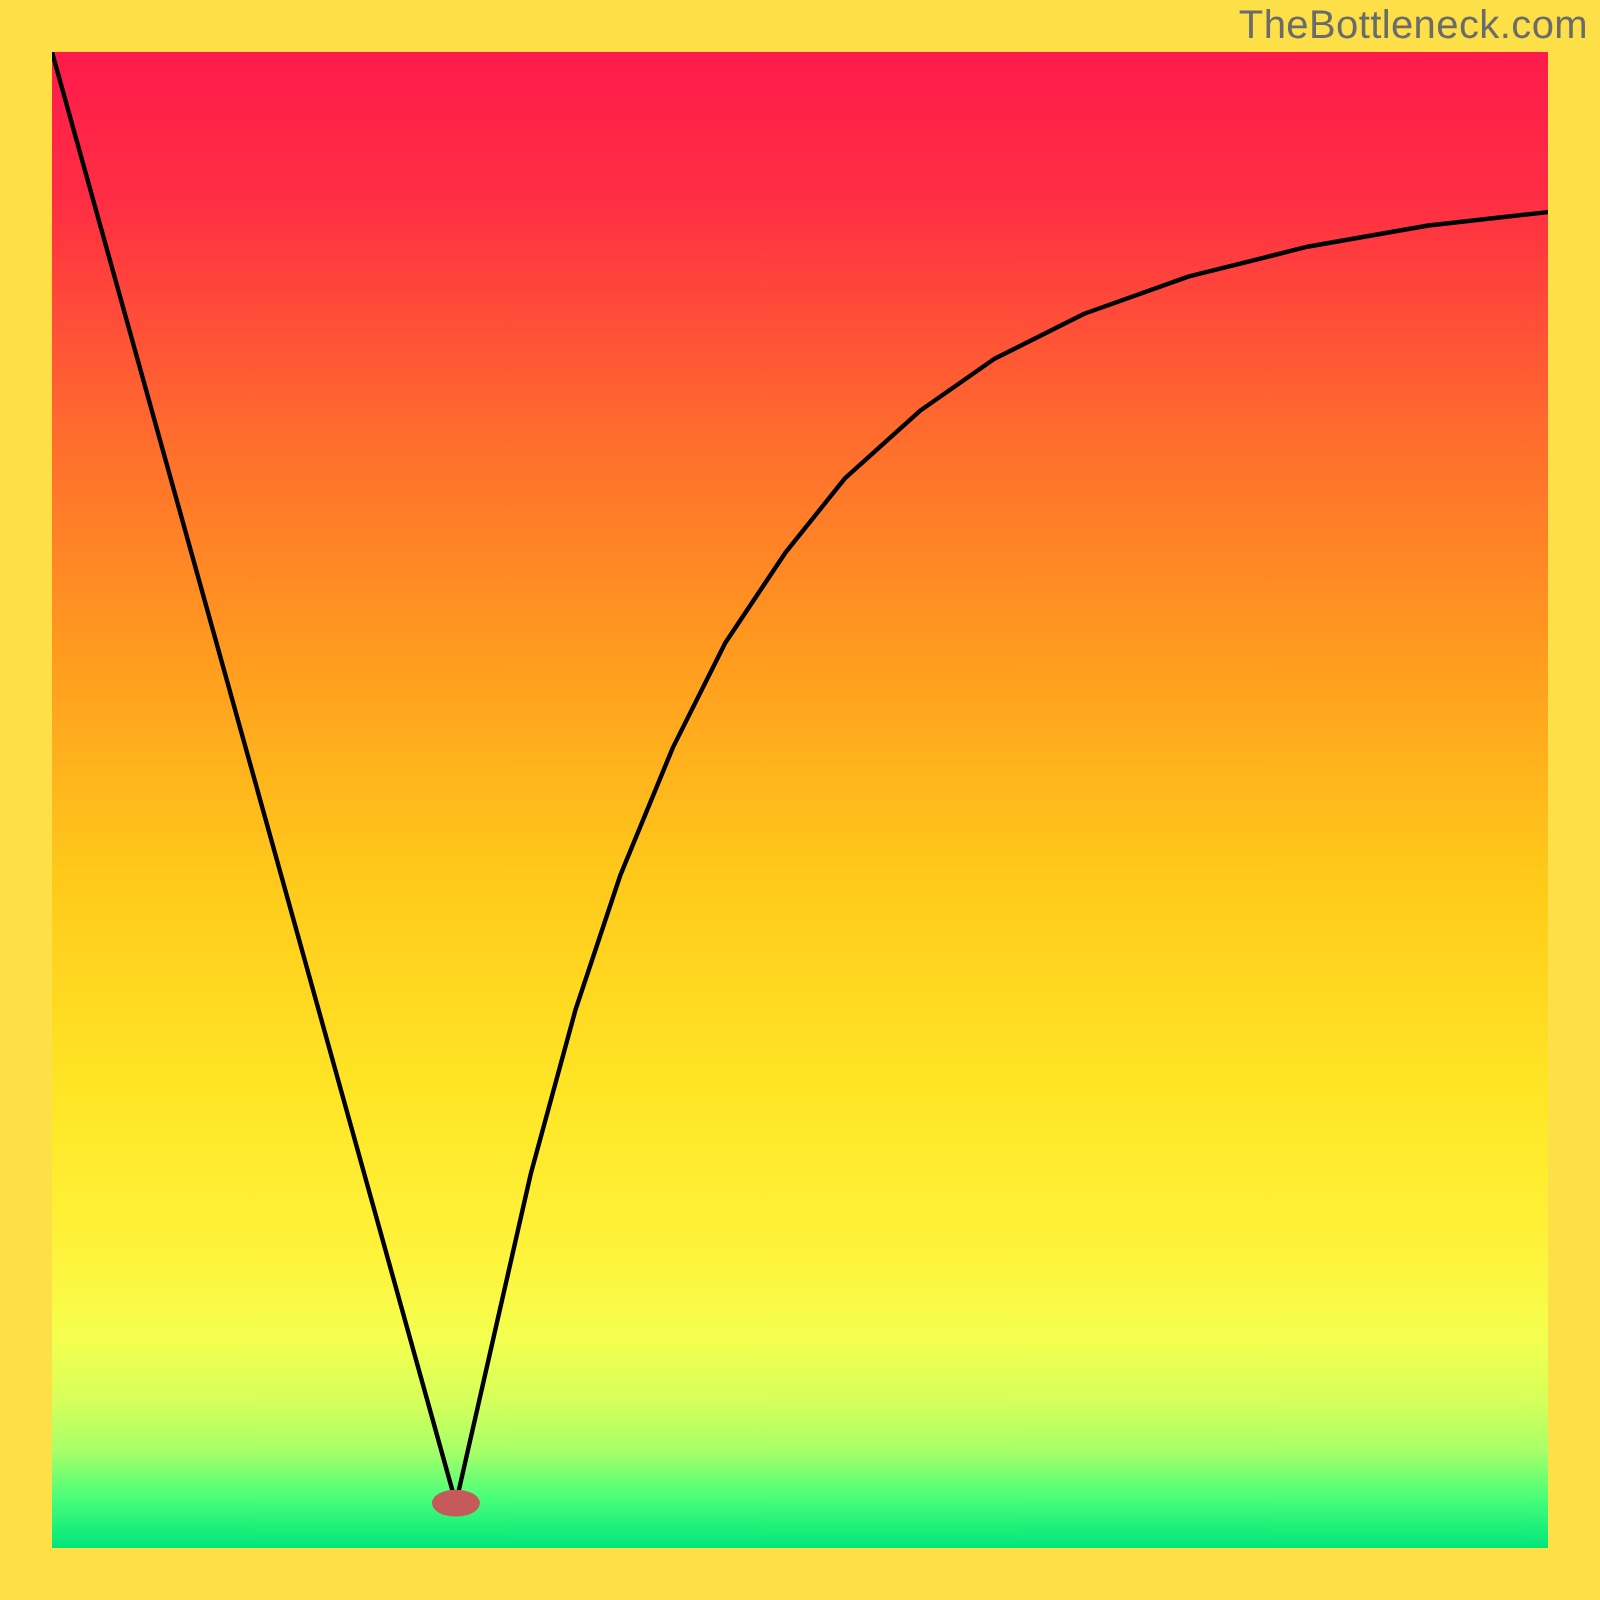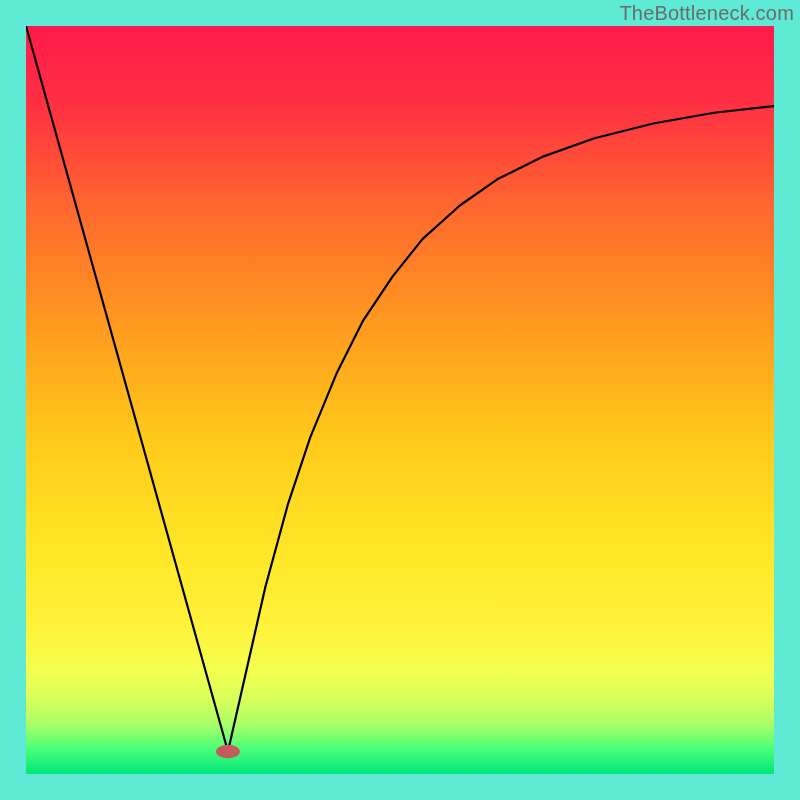--- a/index.html
+++ b/index.html
@@ -10,21 +10,21 @@
     background: #000;
     font-family: Arial, Helvetica, sans-serif;
     overflow: hidden;
   }
   .frame {
     position: absolute;
     left: 0;
     top: 0;
     width: 800px;
     height: 800px;
-    background: #5eead4;
+    background: #fde047;
   }
   .plot {
     position: absolute;
     left: 26px;
     top: 26px;
     width: 748px;
     height: 748px;
     overflow: hidden;
   }
   .watermark {

